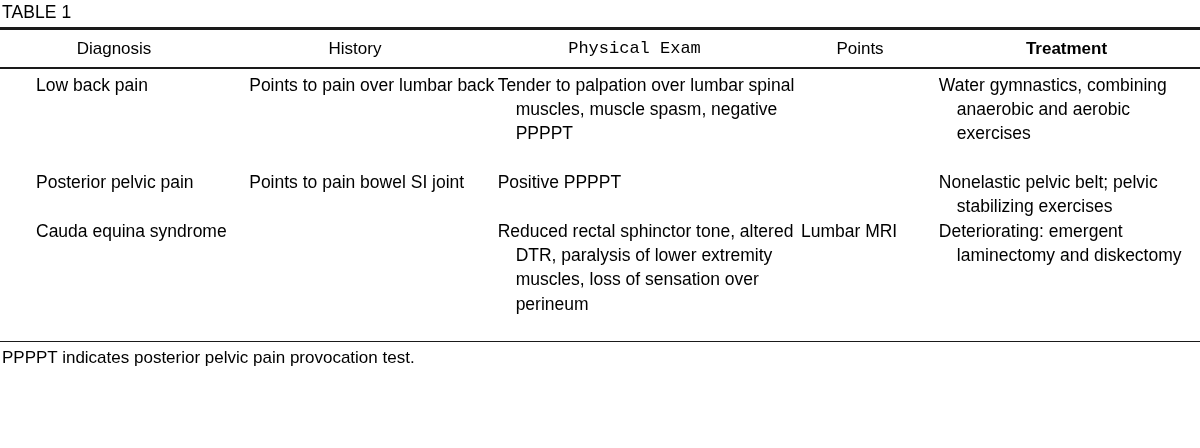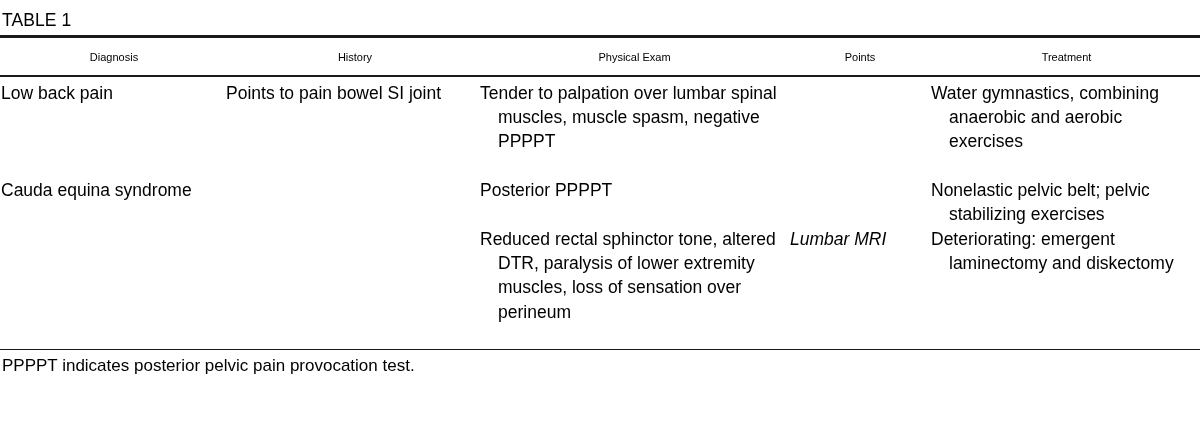--- a/index.html
+++ b/index.html
@@ -17,21 +17,21 @@
 
   .table-figure {
     position: relative;
     width: 1200px;
     height: 448px;
     box-sizing: border-box;
   }
 
   
   .caption {
-    padding: 9px 0 0 2px;
+    padding: 1px 0 0 2px;
   }
   .caption-label,
   .caption-title {
     font-size: 17.5px;
     line-height: 23px;
     letter-spacing: 0.1px;
     white-space: nowrap;
   }
 
   
@@ -43,21 +43,21 @@
   .rule-mid    { height: 1.5px; }
   .rule-bottom { height: 1.5px; }
 
   
   .thead {
     display: flex;
     height: 37px;
     align-items: center;
   }
   .th {
-    font-size: 11px;
+    font-size: 17px;
     line-height: 22px;
     text-align: center;
     white-space: nowrap;
   }
 
   
   .tbody {
     display: flex;
     padding-top: 4px;
   }
@@ -71,29 +71,29 @@
     text-align: left;
     
     padding-left: 18px;
     text-indent: -18px;
     white-space: pre-line;
   }
   .cell.empty { white-space: pre; }
 
   .thead .th-diagnosis { width: 228px; }
   .thead .th-history   { width: 254px; }
-  .thead .th-exam      { width: 305px; }
+  .thead .th-exam      { width: 305px; font-family: Liberation Mono, monospace; }
   .thead .th-imaging   { width: 146px; }
-  .thead .th-treatment { width: 267px; }
+  .thead .th-treatment { width: 267px; font-weight: bold; }
 
   
-  .bcol-diagnosis { width: 226px; padding-left: 1px;  box-sizing: border-box; }
+  .bcol-diagnosis { width: 226px; padding-left: 8px;  box-sizing: border-box; margin-left: 28px; }
   .bcol-history   { width: 254px; box-sizing: border-box; }
   .bcol-exam      { width: 305px; box-sizing: border-box; }
-  .bcol-imaging   { width: 146px; padding-left: 5px; box-sizing: border-box; font-style: italic; }
+  .bcol-imaging   { width: 146px; padding-left: 5px; box-sizing: border-box; }
   .bcol-treatment { width: 267px; box-sizing: border-box; }
 
   
   .rowblock { }
   .rowblock.r1 { min-height: 97px; }
   .rowblock.r2 { min-height: 49px; }
   .rowblock.r3 { min-height: 122px; }
 
   
   .footnote {
@@ -123,37 +123,43 @@
   </div>
 
   <div class="rule rule-mid"></div>
 
   <div class="tbody">
 
     <div class="col bcol-diagnosis">
       <div class="rowblock r1">
         <div class="cell">Low back pain</div>
       </div>
+      <div class="rowblock r2">
+        <div class="cell">Posterior pelvic pain</div>
+      </div>
       <div class="rowblock r3">
         <div class="cell">Cauda equina syndrome</div>
       </div>
     </div>
 
     <div class="col bcol-history">
+      <div class="rowblock r1">
+        <div class="cell">Points to pain over lumbar back</div>
+      </div>
       <div class="rowblock r2">
         <div class="cell">Points to pain bowel SI joint</div>
       </div>
     </div>
 
     <div class="col bcol-exam">
       <div class="rowblock r1">
         <div class="cell">Tender to palpation over lumbar spinal muscles, muscle spasm, negative PPPPT</div>
       </div>
       <div class="rowblock r2">
-        <div class="cell">Posterior PPPPT</div>
+        <div class="cell">Positive PPPPT</div>
       </div>
       <div class="rowblock r3">
         <div class="cell">Reduced rectal sphinctor tone, altered DTR, paralysis of lower extremity muscles, loss of sensation over perineum</div>
       </div>
     </div>
 
     <div class="col bcol-imaging">
       <div class="rowblock r1">
         <div class="cell empty"></div>
       </div>

